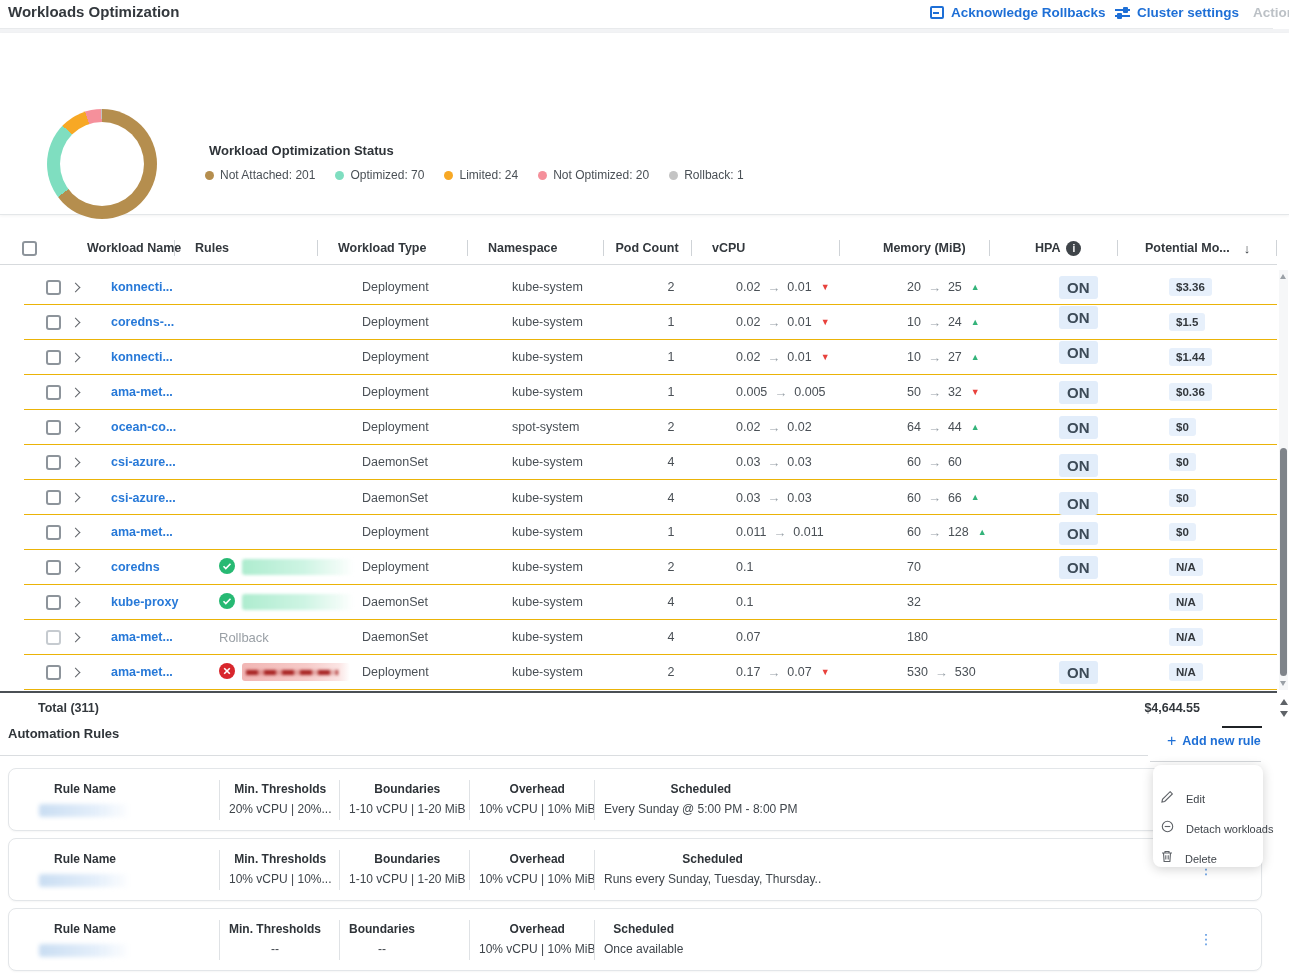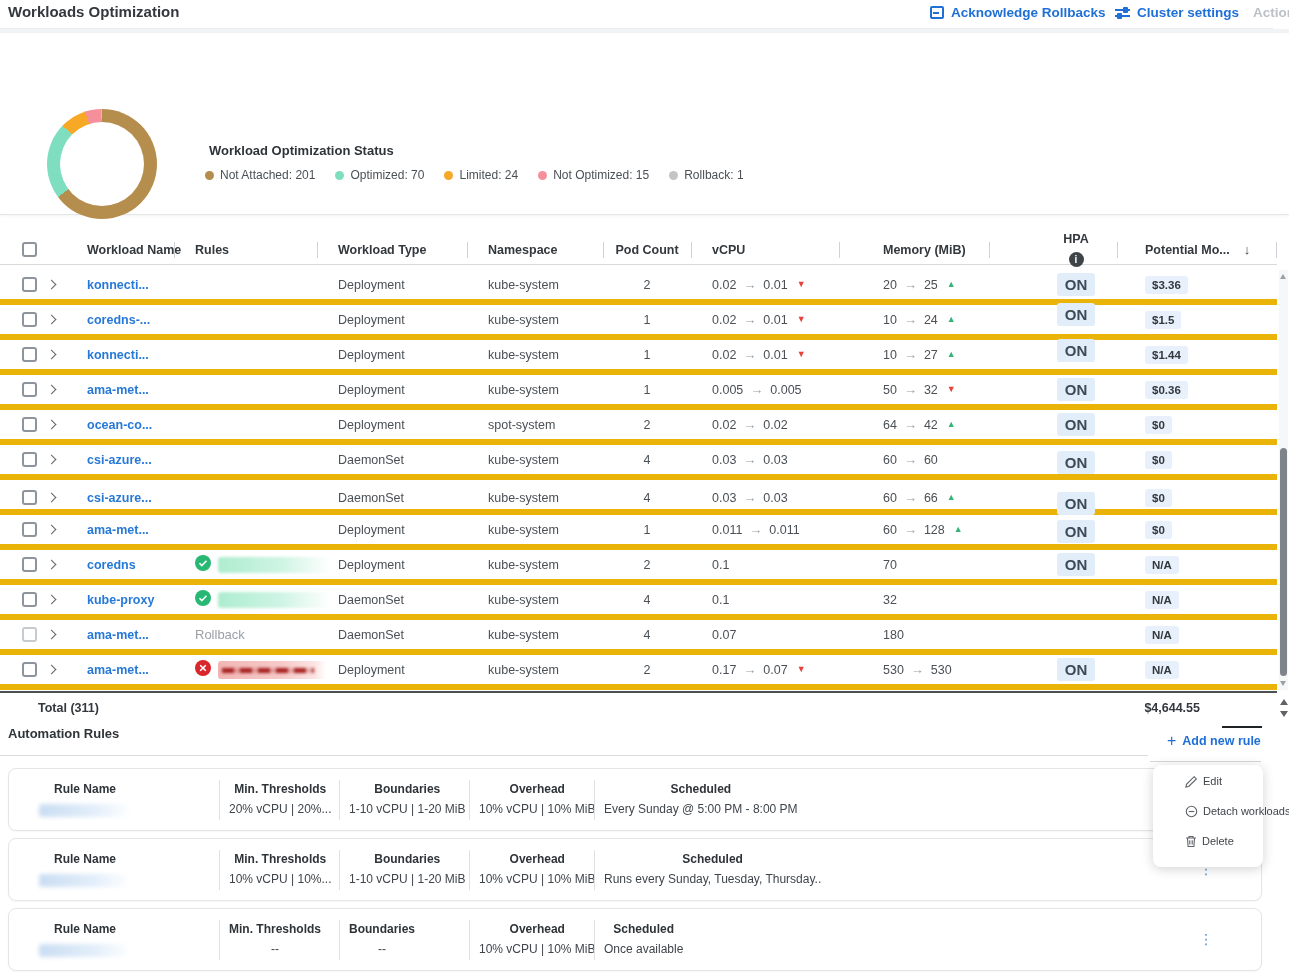--- a/index.html
+++ b/index.html
@@ -33,26 +33,26 @@
   .legend-item { display:flex; align-items:center; gap:6px; font-size:12px; color:#4a5056; }
   .dot { width:9px; height:9px; border-radius:50%; flex:0 0 auto; }
 
   
   .grid-cols { display:grid; grid-template-columns:40px 26px 108px 143px 150px 136px 88px 148px 150px 128px 160px; }
   .thead { position:absolute; left:0; top:232px; width:1277px; height:33px; align-items:center; border-bottom:1px solid #d7dadd; font-size:12.5px; font-weight:700; color:#33383d; background:#fff; }
   .th { position:relative; height:100%; padding-left:21px; display:flex; align-items:center; gap:6px; cursor:pointer; white-space:nowrap; }
   .th.sep::before { content:""; position:absolute; left:0; top:50%; transform:translateY(-50%); width:1px; height:16px; background:#cfd3d7; }
   .th.sepr::after { content:""; position:absolute; right:0; top:50%; transform:translateY(-50%); width:1px; height:16px; background:#cfd3d7; }
   .tbody { position:absolute; left:0; top:270px; width:1277px; }
-  .trow { height:35px; align-items:center; border-bottom:6px solid #eab308; font-size:12.5px; color:#4a5056; background:#fff; }
+  .trow { height:35px; align-items:center; border-bottom:1px solid #eab308; font-size:12.5px; color:#4a5056; background:#fff;margin-left:24px; }
   .cell { padding-left:21px; display:flex; align-items:center; gap:5px; white-space:nowrap; }
   .c-cb { padding-left:22px; } .c-chev { padding-left:8px; }
   .c-pod { justify-content:center; padding-left:0; }
   .c-vcpu { } .c-mem { padding-left:44px; }
-  .c-hpa { padding-left:46px;flex-direction:column; } .c-pot { padding-left:28px; }
+  .c-hpa { padding-left:46px; } .c-pot { padding-left:28px; }
   .cb { width:15px; height:15px; border:2px solid #8d949b; border-radius:3px; background:#fff; cursor:pointer; flex:0 0 auto; }
   .cb-muted { border-color:#c6cbd0; }
   .chev { width:7px; height:7px; border-top:1.7px solid #5f6368; border-right:1.7px solid #5f6368; transform:rotate(45deg); cursor:pointer; }
   .wname { color:#2779d8; font-weight:700; cursor:pointer; text-decoration:none; }
   .arr { color:#98a0a7; font-size:13px; margin:0 2px; }
   .tri { font-size:9px; margin-left:4px; line-height:1; }
   .tri-dn { color:#e8423c; } .tri-up { color:#34b37a; }
   .badge-on { background:#e2edfa; color:#3c4a57; font-weight:700; font-size:15px; padding:3px 8px; border-radius:3px; }
   .badge-pot { background:#e7f0fb; color:#33383d; font-weight:700; font-size:11.5px; padding:3px 7px; border-radius:3px; }
   .rule-rollback { color:#9aa0a6; font-size:13px; }
@@ -89,21 +89,21 @@
   .rc-name { left:30px; } .rc-thr { left:220px; } .rc-bnd { left:340px; } .rc-ovh { left:470px; } .rc-sch { left:595px; }
   .rc-label { font-size:12px; font-weight:700; color:#2f3439; margin-bottom:6px; }
   .rc-val { font-size:12px; color:#3f454b; }
   .rc-sep { position:absolute; top:11px; height:40px; width:1px; background:#dfe2e5; }
   .sep1 { left:210px; } .sep2 { left:330px; } .sep3 { left:460px; } .sep4 { left:585px; }
   .pill-name { width:92px; height:13px; margin-top:8px; border-radius:3px; background:linear-gradient(90deg,#c9ddf2,#e3eefa 60%,rgba(255,255,255,0)); filter:blur(2px); }
   .kebab { position:absolute; left:1190px; top:22px; width:14px; text-align:center; color:#4d8fe0; font-size:14px; cursor:pointer; }
 
   
   .menu { position:absolute; left:1153px; top:765px; width:110px; height:102px; background:#fff; border-radius:8px; box-shadow:0 2px 12px rgba(0,0,0,.18); z-index:5; }
-  .menu-item { position:absolute; left:0; right:0; height:30px; display:flex; align-items:flex-start; gap:5px; padding-left:32px; font-size:11px; color:#3f444a; cursor:pointer; white-space:nowrap; }
+  .menu-item { position:absolute; left:0; right:0; height:30px; display:flex; align-items:flex-end; gap:12px; padding-left:8px; font-size:11px; color:#3f444a; cursor:pointer; white-space:nowrap; }
   .mi-edit { top:10px; } .mi-detach { top:40px; } .mi-delete { top:70px; }
 </style>
 </head>
 <body>
 
 <div class="topbar">
   <div class="page-title">Workloads Optimization</div>
   <div class="top-action" id="act-ack">
     <span class="ackicon"></span>
     <span>Acknowledge Rollbacks</span>
@@ -136,21 +136,21 @@
         <span>Optimized: 70</span>
       </div>
 
       <div class="legend-item">
         <span class="dot" style="background: rgb(247, 168, 37);"></span>
         <span>Limited: 24</span>
       </div>
 
       <div class="legend-item">
         <span class="dot" style="background: rgb(245, 144, 155);"></span>
-        <span>Not Optimized: 15</span>
+        <span>Not Optimized: 20</span>
       </div>
 
       <div class="legend-item">
         <span class="dot" style="background: rgb(196, 196, 196);"></span>
         <span>Rollback: 1</span>
       </div>
     </div>
 </div>
 
 <div class="thead grid-cols">
@@ -375,21 +375,21 @@
       <div class="cell c-pod">2</div>
       <div class="cell c-vcpu">
         <span>0.02</span>
         <span class="arr">→</span>
         <span>0.02</span>
 
       </div>
       <div class="cell c-mem">
         <span>64</span>
         <span class="arr">→</span>
-        <span>42</span>
+        <span>44</span>
 
         <span class="tri tri-up">▲</span>
       </div>
       <div class="cell c-hpa">
         <span class="badge-on">ON</span>
       </div>
       <div class="cell c-pot">
         <span class="badge-pot">$0</span>
       </div>
     </div>

